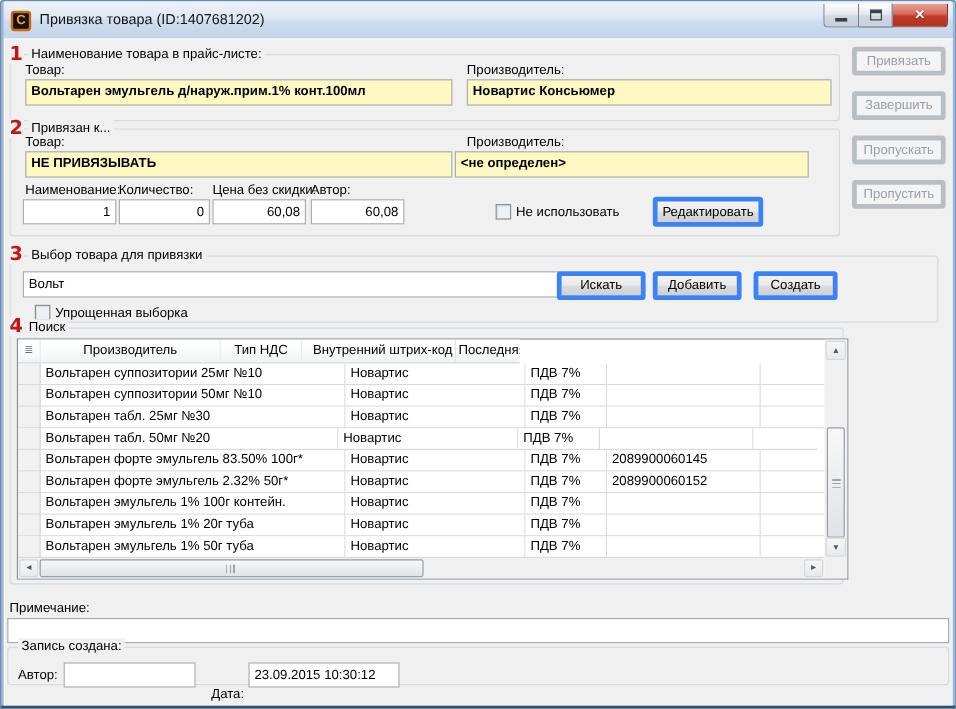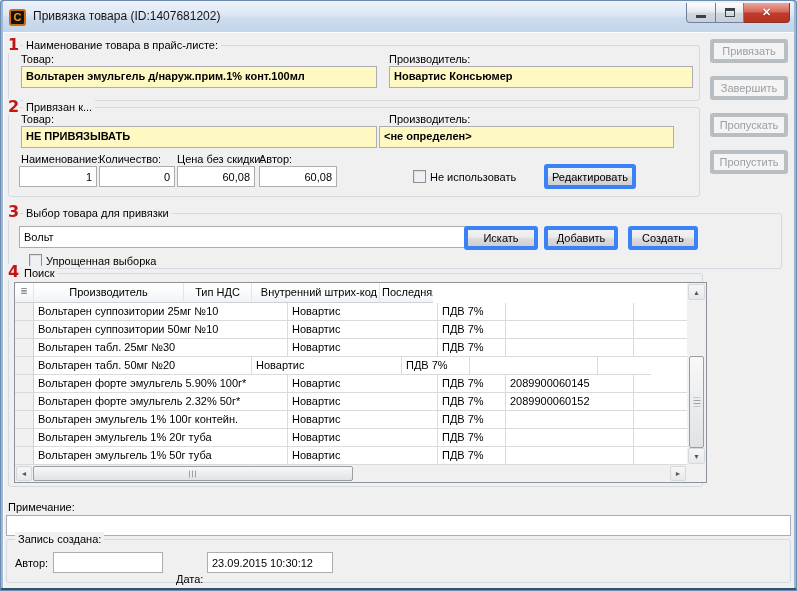--- a/index.html
+++ b/index.html
@@ -160,29 +160,29 @@
             <div class="trow" style="top: 36px;">
     <div class="td sel" style="width:19px;"></div>
     <div class="td" style="width:254px;">Вольтарен табл. 25мг №30</div>
     <div class="td" style="width:150px;">Новартис</div>
     <div class="td" style="width:68px;">ПДВ 7%</div>
     <div class="td" style="width:128px;"></div>
     <div class="td" style="width:53px; border-right:none;"></div>
   </div>
             <div class="trow" style="top: 54px;">
     <div class="td sel" style="width:19px;"></div>
-    <div class="td" style="width:218px;">Вольтарен табл. 50мг №20</div>
+    <div class="td" style="width:248px;">Вольтарен табл. 50мг №20</div>
     <div class="td" style="width:150px;">Новартис</div>
     <div class="td" style="width:68px;">ПДВ 7%</div>
     <div class="td" style="width:128px;"></div>
     <div class="td" style="width:53px; border-right:none;"></div>
   </div>
             <div class="trow" style="top: 72px;">
     <div class="td sel" style="width:19px;"></div>
-    <div class="td" style="width:254px;">Вольтарен форте эмульгель 5.90% 100г*</div>
+    <div class="td" style="width:254px;">Вольтарен форте эмульгель 83.50% 100г*</div>
     <div class="td" style="width:150px;">Новартис</div>
     <div class="td" style="width:68px;">ПДВ 7%</div>
     <div class="td" style="width:128px;">2089900060145</div>
     <div class="td" style="width:53px; border-right:none;"></div>
   </div>
             <div class="trow" style="top: 90px;">
     <div class="td sel" style="width:19px;"></div>
     <div class="td" style="width:254px;">Вольтарен форте эмульгель 2.32% 50г*</div>
     <div class="td" style="width:150px;">Новартис</div>
     <div class="td" style="width:68px;">ПДВ 7%</div>
@@ -243,21 +243,21 @@
     </div>
 
     <div class="btn disabled" style="left:707px; top:7px;  width:78px; height:24px;">Привязать</div>
     <div class="btn disabled" style="left:707px; top:44px; width:78px; height:24px;">Завершить</div>
     <div class="btn disabled" style="left:707px; top:81px; width:78px; height:24px;">Пропускать</div>
     <div class="btn disabled" style="left:707px; top:118px; width:78px; height:24px;">Пропустить</div>
 
     <span class="lbl" style="left:5px; top:469px;">Примечание:</span>
     <input class="inp" style="left: 3px; top: 483px; width: 785px; height: 21px;" value="">
 
-    <div class="gb" style="left:3px; top:507px; width:785px; height:44px;text-decoration:underline;">
+    <div class="gb" style="left:3px; top:507px; width:785px; height:32px;text-decoration:underline;">
       <span class="legend" style="left:8px;">Запись создана:</span>
       <span class="lbl" style="left:8px; top:17px;">Автор:</span>
       <input class="inp" style="left: 46px; top: 12px; width: 110px; height: 21px;" value="">
       <span class="lbl" style="left:169px; top:5px;margin-top:28px;">Дата:</span>
       <input class="inp" style="left: 200px; top: 12px; width: 126px; height: 21px;" value="23.09.2015 10:30:12">
     </div>
 
   </div>
 </div>
 

